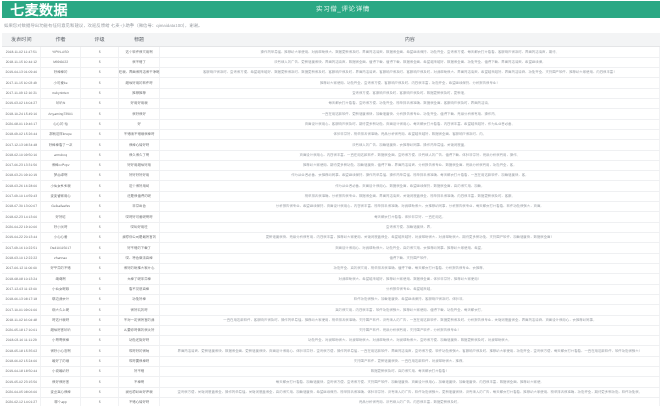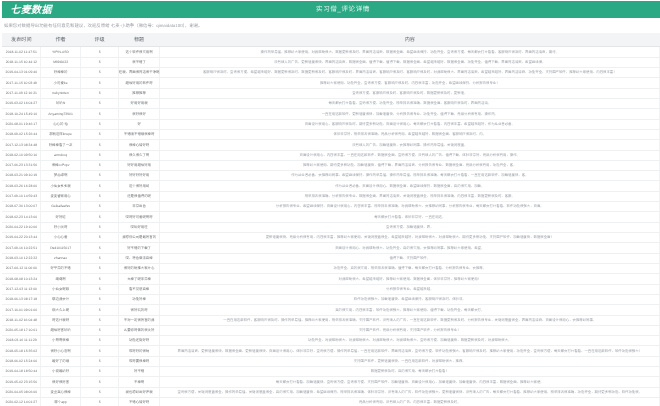--- a/index.html
+++ b/index.html
@@ -8,22 +8,22 @@
     text-rendering:geometricPrecision;}
   body{width:660px;height:406px;overflow:hidden;background:#ffffff;
        font-family:"Liberation Sans","DejaVu Sans",sans-serif;
        -webkit-font-smoothing:antialiased;}
   .page{width:660px;height:406px;position:relative;overflow:hidden;
         will-change:transform;}
 
   
   .topbar{position:absolute;left:2px;top:1px;width:658px;height:17px;
           background:#2ba884;will-change:transform;}
-  .topbar .brand{position:absolute;left:8.2px;top:5.4px;font-size:10px;
-          font-weight:bold;color:#ffffff;letter-spacing:.45px;line-height:9px;font-style:italic;}
+  .topbar .brand{position:absolute;left:8.2px;top:5.4px;font-size:14px;
+          font-weight:bold;color:#ffffff;letter-spacing:.45px;line-height:9px;}
   .topbar .ttl{position:absolute;left:12px;top:4.8px;width:658px;text-align:center;
           font-size:6.6px;color:#e4f5ee;line-height:8px;letter-spacing:.5px;}
 
   
   .desc{position:absolute;left:3.5px;top:24px;font-size:8.8px;color:#9a9ea4;
         line-height:7px;white-space:nowrap;transform:scale(.5);transform-origin:0 0;}
 
   
   .tbl{position:absolute;left:2px;top:33.4px;width:658px;
        border-collapse:collapse;table-layout:fixed;font-size:4.6px;}

